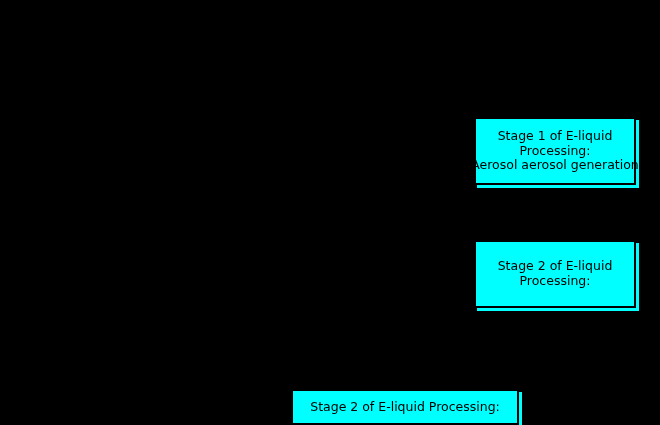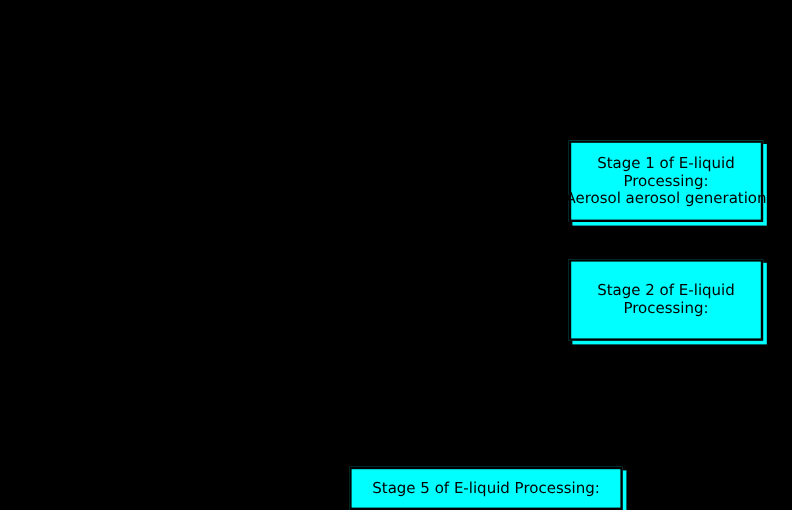--- a/index.html
+++ b/index.html
@@ -38,21 +38,21 @@
     display: block;
   }
   #node-stage1 {
     left: 474px;
     top: 117px;
     width: 162px;
     height: 68px;
   }
   #node-stage2 {
     left: 474px;
-    top: 216px;
+    top: 240px;
     width: 162px;
     height: 68px;
   }
   #node-stage3 {
     left: 291px;
     top: 389px;
     width: 228px;
     height: 36px;
   }
 </style>
@@ -66,16 +66,16 @@
     <span class="line">Processing:</span>
     <span class="line">Aerosol aerosol generation</span>
   </div>
 
   <div class="node" id="node-stage2">
     <span class="line">Stage 2 of E-liquid</span>
     <span class="line">Processing:</span>
   </div>
 
   <div class="node" id="node-stage3">
-    <span class="line">Stage 5 of E-liquid Processing:</span>
+    <span class="line">Stage 2 of E-liquid Processing:</span>
   </div>
 
 </div>
 
 </body></html>

